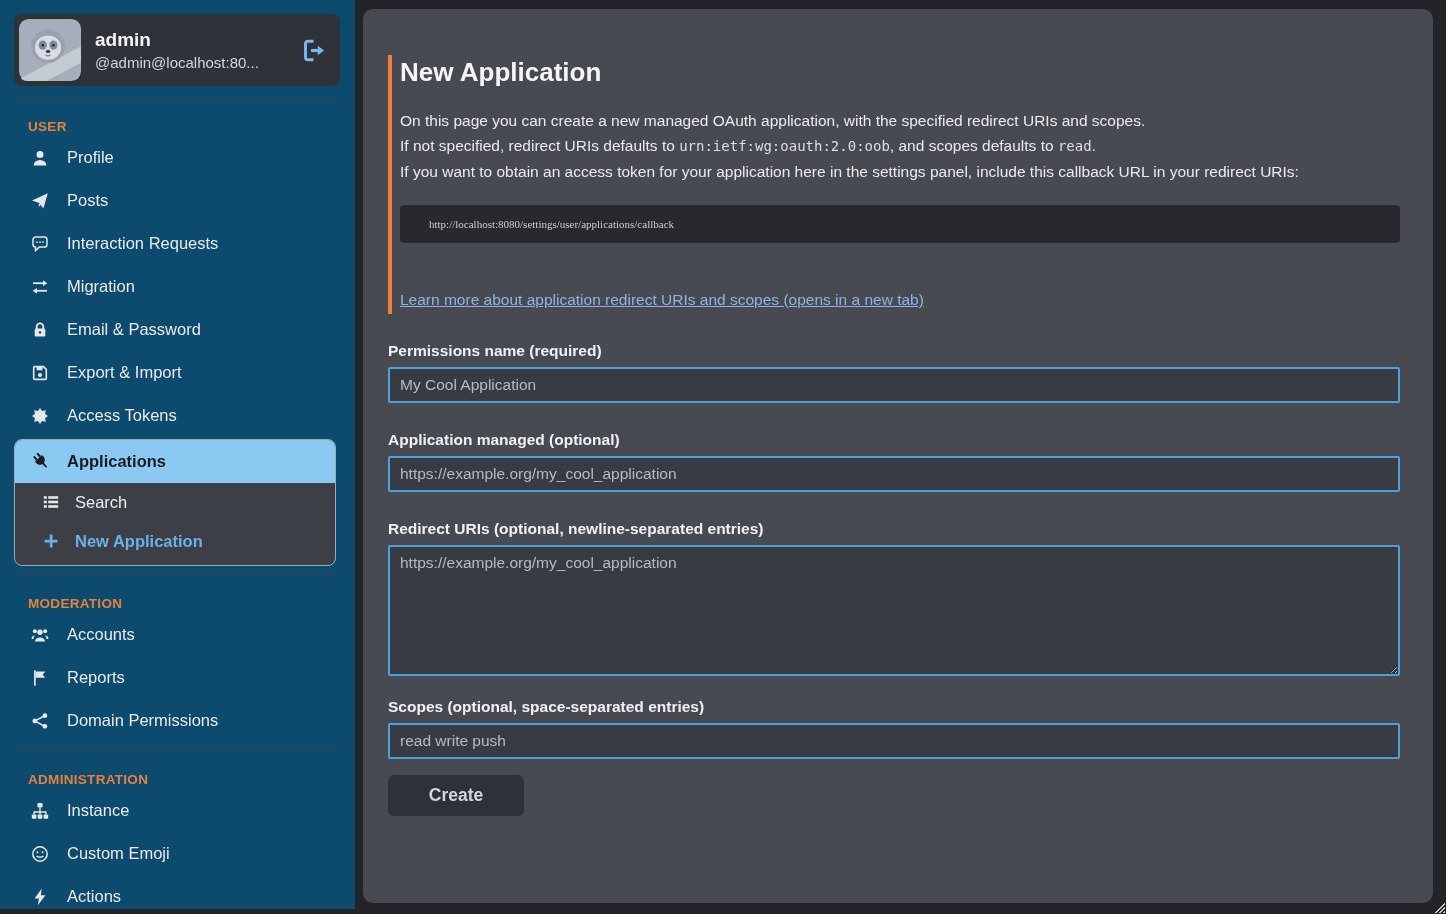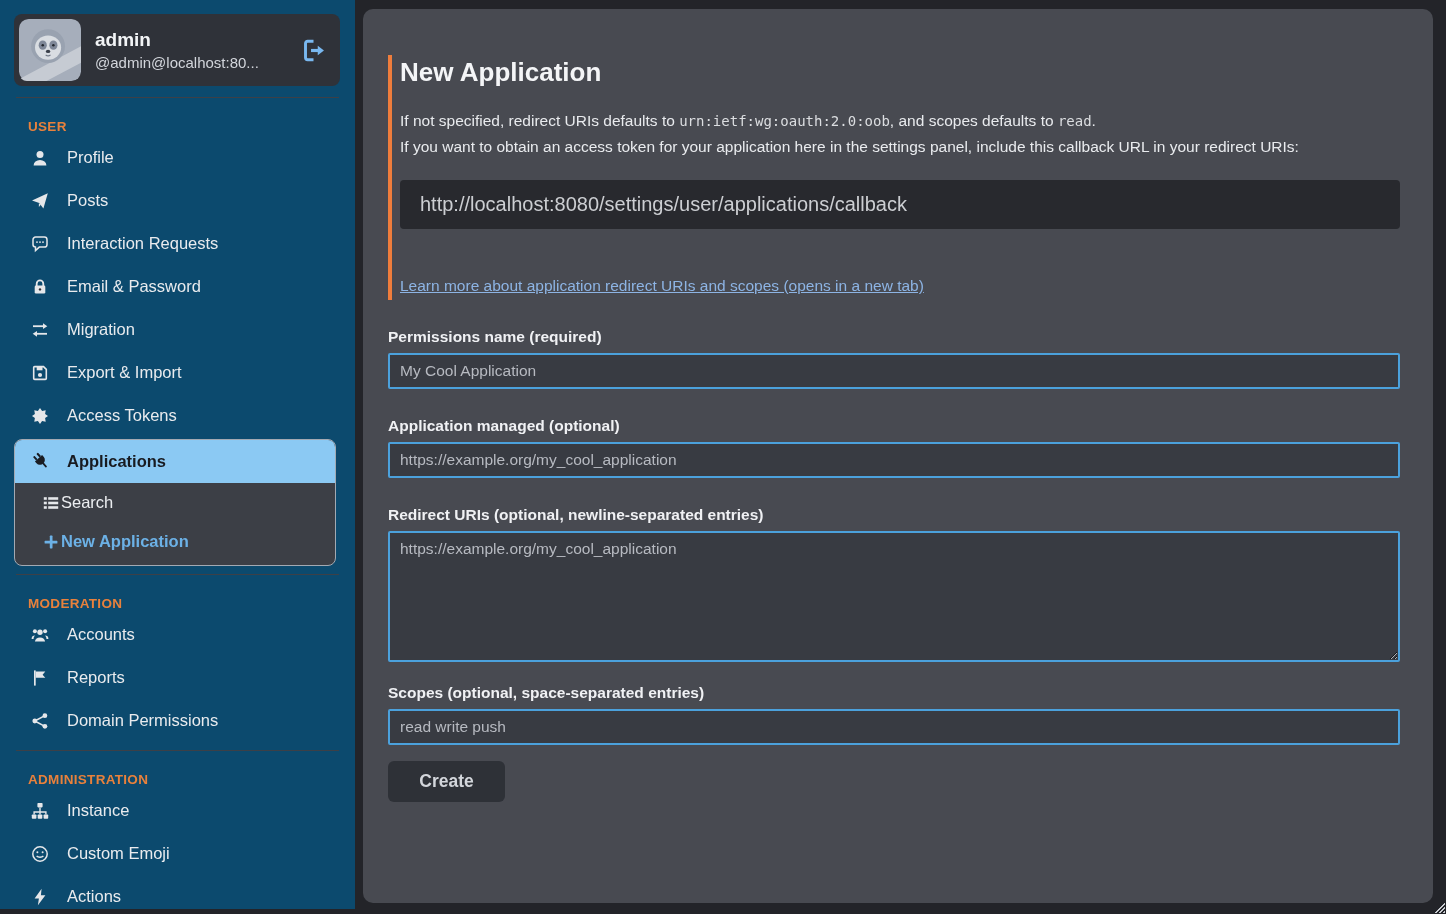--- a/index.html
+++ b/index.html
@@ -39,42 +39,42 @@
   .app-group {
     margin:2px 19px 0 14px; border:1px solid #a3a9b2; border-radius:8px;
     overflow:hidden; background:#3c3f46;
   }
   .app-selected {
     background:#8bc9f3; color:#181b21; font-weight:bold; font-size:16.5px;
     display:flex; align-items:flex-start; gap:16px; padding:12px 16px; cursor:pointer;
   }
   .app-selected .ic { width:20px; display:flex; justify-content:center; }
   .sub-item {
-    display:flex; align-items:center; padding:10px 10px 10px 26px;
+    display:flex; gap:14px; padding:10px 10px 10px 26px;
     color:#eceef1; font-size:16.5px; cursor:pointer;
   }
   .sub-item .ic { width:20px; display:flex; justify-content:center; }
   .sub-item.sub-new { color:#6cb1e6; font-weight:bold; padding-bottom:14px; }
   .sub-item.sub-new .plus { fill:#6cb1e6; }
   
   .main {
     position:absolute; left:363px; top:9px; width:1070px; height:894px;
     background:#484a51; border-radius:10px;
     padding:46px 33px 0 25px; overflow:hidden;
   }
   .header-block {
     border-left:4px solid #ef7d3c; padding:2px 0 3px 8px; margin-bottom:28px;
   }
   .page-title { font-size:26px; font-weight:bold; color:#f4f5f7; margin:0 0 20px 0; }
   .intro-line { font-size:15.5px; line-height:25px; color:#e9ebee; }
   code.inline-code { font-family:"DejaVu Sans Mono", monospace; font-size:14px; color:#dcdee1; }
   .code-block {
     margin-top:21px; background:#28292e; border-radius:4px;
-    padding:13px 20px; font-family:Liberation Sans, sans-serif;
-    font-size:20px; color:#ccced2; white-space:nowrap; overflow:hidden;
+    padding:13px 29px; font-family:Liberation Serif, serif;
+    font-size:11px; color:#ccced2; white-space:nowrap; overflow:hidden;
   }
   .learn-link {
     display:inline-block; margin-top:48px; margin-bottom:2px;
     color:#8db4e4; font-size:15.5px; text-decoration:underline; cursor:pointer;
   }
   
   .field-label {
     display:block; font-weight:bold; font-size:15.5px; color:#f0f1f4; margin:0 0 7px 0;
   }
   .txt-input, .txt-area {
@@ -82,21 +82,21 @@
     border-radius:2px; color:#f0f1f3; font-size:15.5px;
     font-family:"Liberation Sans", sans-serif; padding:7px 10px; outline:none;
   }
   .txt-input { height:36px; margin-bottom:28px; }
   .txt-area { height:131px; margin-bottom:22px; resize:both; }
   .txt-input::placeholder, .txt-area::placeholder { color:#b7bac1; opacity:1; }
   .scopes-input { margin-bottom:16px; }
   .create-btn {
     border:none; background:#2e3137; color:#d3d6db; font-weight:bold;
     font-family:"Liberation Sans", sans-serif; font-size:17.5px;
-    padding:10px 0; width:117px; border-radius:6px; cursor:pointer; text-align:center;
+    padding:10px 0; width:136px; border-radius:6px; cursor:pointer; text-align:center;
   }
   
   .resize-grip {
     position:absolute; right:1px; bottom:1px; width:13px; height:13px; cursor:nwse-resize;
     background:
       linear-gradient(135deg, transparent 0 58%, #c9ccd1 58% 66%, transparent 66% 76%, #c9ccd1 76% 84%, transparent 84% 92%, #c9ccd1 92% 100%);
   }
 </style>
 </head>
 <body>
@@ -163,38 +163,38 @@
           <circle cx="9" cy="7.1" r="0.95"></circle>
           <circle cx="12" cy="7.1" r="0.95"></circle>
         </svg>
       </span>
     <span>Interaction Requests</span>
   </div>
 
   <div class="nav-item">
     <span class="ic">
         <svg width="18" height="18" viewBox="0 0 18 18">
-          <path d="M5.7 8V5.7a3.3 3.3 0 0 1 6.6 0V8" fill="none" stroke="#e5e7ea" stroke-width="1.8"></path>
-          <rect x="3.7" y="7.6" width="10.6" height="8" rx="1.3"></rect>
-          <circle cx="9" cy="11.4" r="1.2" fill="#2b2d33"></circle>
-        </svg>
-      </span>
-    <span>Email &amp; Password</span>
-  </div>
-
-  <div class="nav-item">
-    <span class="ic">
-        <svg width="18" height="18" viewBox="0 0 18 18">
           <rect x="2" y="4.3" width="10.5" height="1.8"></rect>
           <polygon points="12,2.3 16.3,5.2 12,8.1"></polygon>
           <rect x="5.5" y="11.9" width="10.5" height="1.8"></rect>
           <polygon points="6,9.9 1.7,12.8 6,15.7"></polygon>
         </svg>
       </span>
     <span>Migration</span>
+  </div>
+
+  <div class="nav-item">
+    <span class="ic">
+        <svg width="18" height="18" viewBox="0 0 18 18">
+          <path d="M5.7 8V5.7a3.3 3.3 0 0 1 6.6 0V8" fill="none" stroke="#e5e7ea" stroke-width="1.8"></path>
+          <rect x="3.7" y="7.6" width="10.6" height="8" rx="1.3"></rect>
+          <circle cx="9" cy="11.4" r="1.2" fill="#2b2d33"></circle>
+        </svg>
+      </span>
+    <span>Email &amp; Password</span>
   </div>
 
   <div class="nav-item">
     <span class="ic">
         <svg width="18" height="18" viewBox="0 0 18 18">
           <path d="M2.7 3.6a1 1 0 0 1 1-1h8.8l2.8 2.8v9a1 1 0 0 1-1 1H3.7a1 1 0 0 1-1-1z" fill="none" stroke="#e5e7ea" stroke-width="1.6"></path>
           <rect x="5.7" y="2.9" width="5.8" height="3.4"></rect>
           <circle cx="9" cy="11" r="2.1"></circle>
         </svg>
       </span>
@@ -325,20 +325,21 @@
       </span>
     <span>Actions</span>
   </div>
 
 </nav>
 
 <main class="main">
 
   <div class="header-block">
     <h1 class="page-title">New Application</h1>
+    <div class="intro-line">On this page you can create a new managed OAuth application, with the specified redirect URIs and scopes.</div>
     <div class="intro-line">
       <span>If not specified, redirect URIs defaults to </span><code class="inline-code">urn:ietf:wg:oauth:2.0:oob</code><span>, and scopes defaults to </span><code class="inline-code">read</code><span>.</span>
     </div>
     <div class="intro-line">If you want to obtain an access token for your application here in the settings panel, include this callback URL in your redirect URIs:</div>
     <div class="code-block">http://localhost:8080/settings/user/applications/callback</div>
     <a class="learn-link">Learn more about application redirect URIs and scopes (opens in a new tab)</a>
   </div>
 
   <form>
     <label class="field-label">Permissions name (required)</label>

